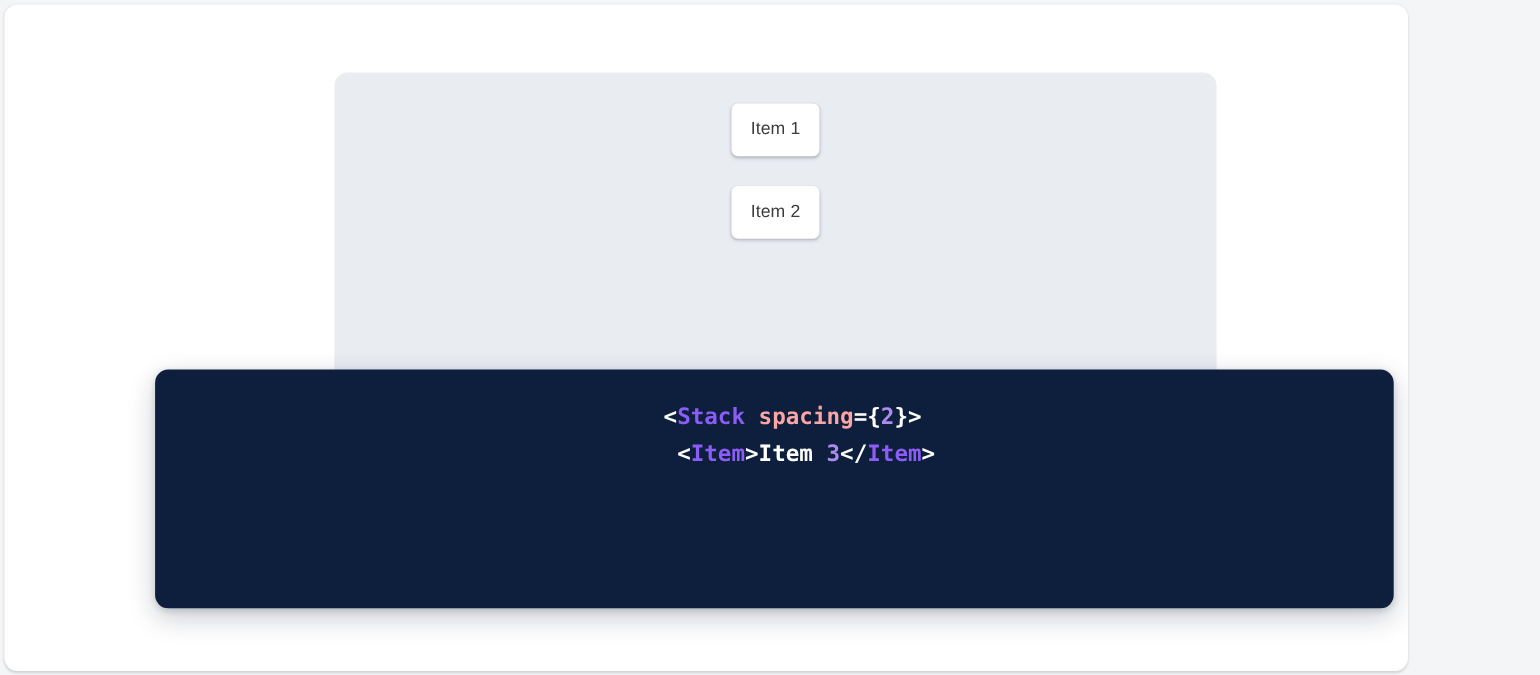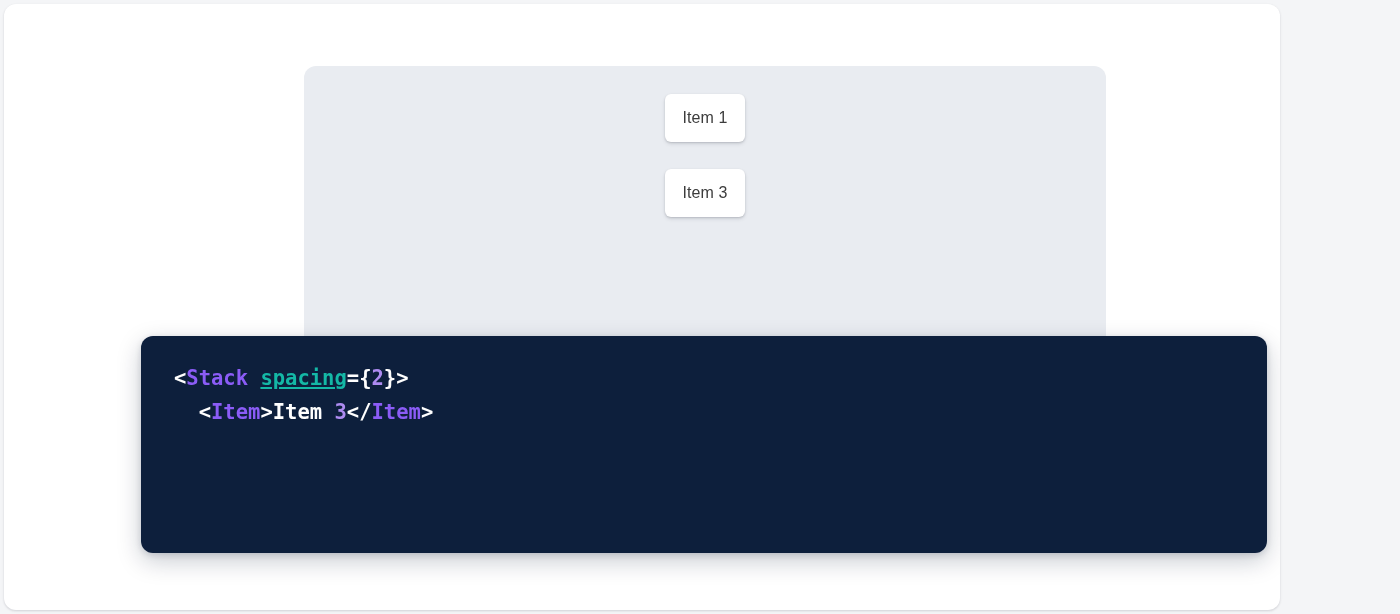--- a/index.html
+++ b/index.html
@@ -19,20 +19,21 @@
     position: absolute;
     left: 4px;
     top: 4px;
     width: 1276px;
     height: 606px;
     background: #ffffff;
     border-radius: 12px;
     box-shadow: 0 1px 3px rgba(16, 24, 40, 0.10),
                 0 1px 2px rgba(16, 24, 40, 0.06);
     overflow: hidden;
+    text-align: center;
   }
 
   
   #preview-panel {
     position: absolute;
     left: 300px;
     top: 62px;
     width: 802px;
     height: 290px;
     background: #e9ecf1;
@@ -88,33 +89,33 @@
     font-size: 20.5px;
     line-height: 33.8px;
     color: #ffffff;
     white-space: pre;
     font-weight: 700;
     letter-spacing: 0px;
   }
   .code-line { display: block; }
   .tok-punct { color: #ffffff; }
   .tok-tag   { color: #8b5cf6; }
-  .tok-attr  { color: #14b8a6; text-decoration: underline; }
+  .tok-attr  { color: #fca5a5; }
   .tok-num   { color: #ad8bf0; }
   .tok-text  { color: #ffffff; }
 </style>
 </head>
 <body>
 
 <div id="page-card">
 
   <div id="preview-panel">
     <div id="stack">
         <div class="stack-item">Item 1</div>
-        <div class="stack-item">Item 3</div>
+        <div class="stack-item">Item 2</div>
       </div>
   </div>
 
   <div id="code-block">
     <pre><code id="code-body"><span class="code-line"><span class="tok-punct">&lt;</span><span class="tok-tag">Stack</span><span class="tok-punct"> </span><span class="tok-attr">spacing</span><span class="tok-punct">={</span><span class="tok-num">2</span><span class="tok-punct">}&gt;</span>
 </span><span class="code-line"><span class="tok-punct">  </span><span class="tok-punct">&lt;</span><span class="tok-tag">Item</span><span class="tok-punct">&gt;</span><span class="tok-text">Item </span><span class="tok-num">3</span><span class="tok-punct">&lt;/</span><span class="tok-tag">Item</span><span class="tok-punct">&gt;</span>
 </span></code></pre>
   </div>
 
 </div>

